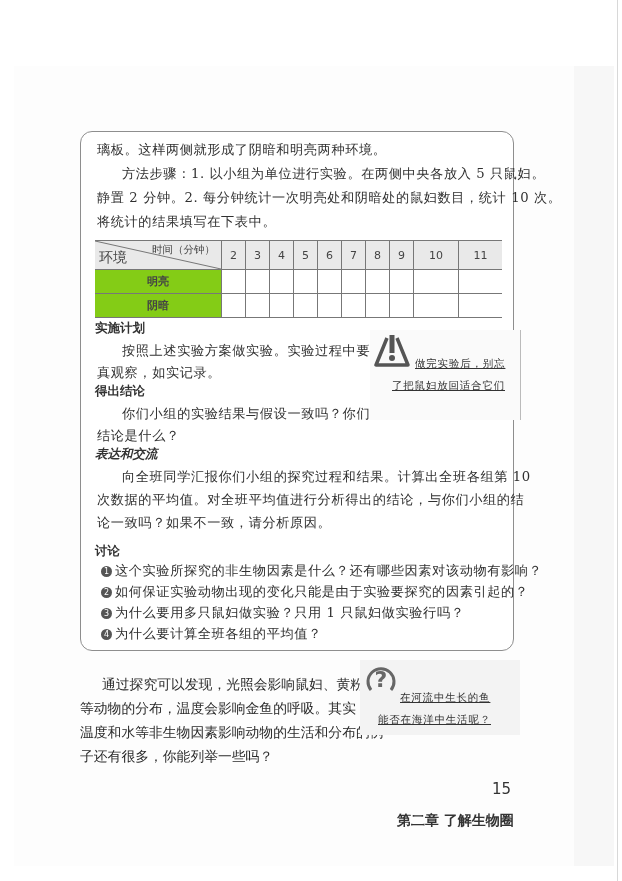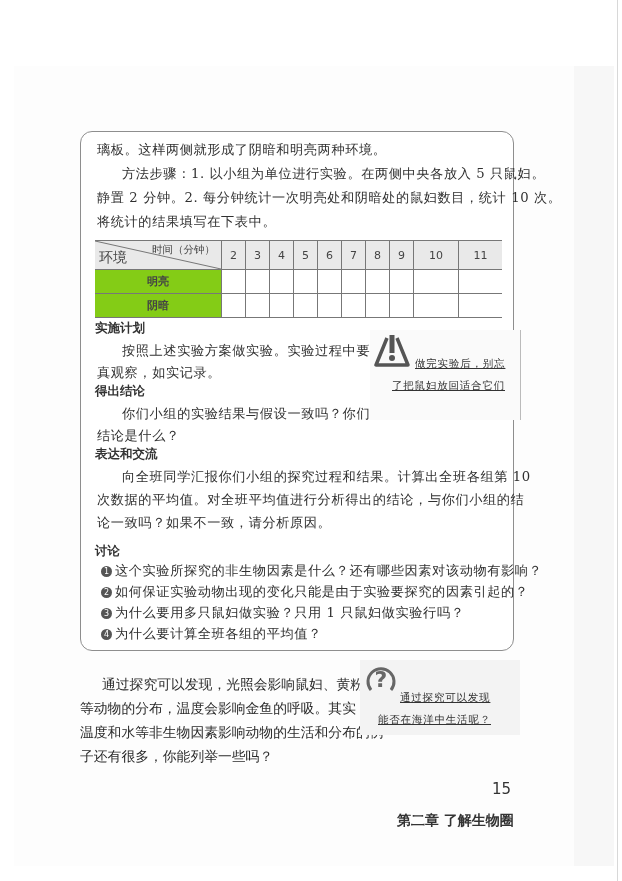--- a/index.html
+++ b/index.html
@@ -120,21 +120,21 @@
   </table>
 
 <div class="hd" style="left:95px;top:320px;">实施计划</div>
 <div class="txt" style="left:122px;top:340px;">按照上述实验方案做实验。实验过程中要认</div>
 <div class="txt" style="left:97px;top:362px;">真观察，如实记录。</div>
 
 <div class="hd" style="left:95px;top:383px;">得出结论</div>
 <div class="txt" style="left:122px;top:403px;">你们小组的实验结果与假设一致吗？你们的</div>
 <div class="txt" style="left:97px;top:425px;">结论是什么？</div>
 
-<div class="hd" style="left:95px;top:446px;">表达和交流</div>
+<div class="hd" style="left:95px;top:446px;font-style:italic;">表达和交流</div>
 <div class="txt" style="left:122px;top:466px;">向全班同学汇报你们小组的探究过程和结果。计算出全班各组第 10</div>
 <div class="txt" style="left:97px;top:489px;">次数据的平均值。对全班平均值进行分析得出的结论，与你们小组的结</div>
 <div class="txt" style="left:97px;top:512px;">论一致吗？如果不一致，请分析原因。</div>
 
 <div class="hd" style="left:95px;top:543px;">讨论</div>
 <div class="txt" style="left:101px;top:560px;"><span class="num-circ">1</span><span>这个实验所探究的非生物因素是什么？还有哪些因素对该动物有影响？</span></div>
 <div class="txt" style="left:101px;top:581px;"><span class="num-circ">2</span><span>如何保证实验动物出现的变化只能是由于实验要探究的因素引起的？</span></div>
 <div class="txt" style="left:101px;top:602px;"><span class="num-circ">3</span><span>为什么要用多只鼠妇做实验？只用 1 只鼠妇做实验行吗？</span></div>
 <div class="txt" style="left:101px;top:623px;"><span class="num-circ">4</span><span>为什么要计算全班各组的平均值？</span></div>
 
@@ -151,18 +151,18 @@
 <div class="body2" style="left:102px;top:673px;">通过探究可以发现，光照会影响鼠妇、黄粉虫</div>
 <div class="body2" style="left:80px;top:697px;">等动物的分布，温度会影响金鱼的呼吸。其实，阳光、</div>
 <div class="body2" style="left:80px;top:721px;">温度和水等非生物因素影响动物的生活和分布的例</div>
 <div class="body2" style="left:80px;top:745px;">子还有很多，你能列举一些吗？</div>
 
 <div class="q-note">
   <svg style="position:absolute;left:5px;top:4px;" width="32" height="32" viewBox="0 0 32 32">
     <path d="M6 26 A13 13 0 1 1 26 26" fill="none" stroke="#666" stroke-width="3"></path>
     <text x="16" y="23" text-anchor="middle" font-size="22" font-weight="bold" fill="#666" font-family="DejaVu Sans, sans-serif">?</text>
   </svg>
-  <div class="note-txt" style="left:40px;top:26px;">通过探究可以发现</div>
+  <div class="note-txt" style="left:40px;top:26px;">在河流中生长的鱼</div>
   <div class="note-txt" style="left:18px;top:48px;">能否在海洋中生活呢？</div>
 </div>
 
 <div class="footer" style="left:397px;">第二章  了解生物圈</div>
 <div class="pagenum">15</div>
 
 </body></html>

